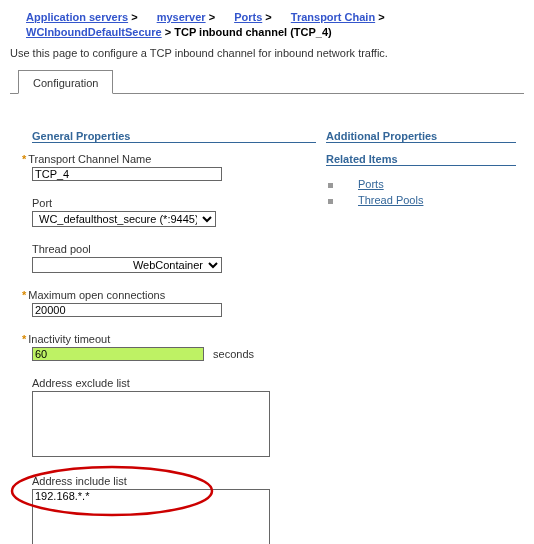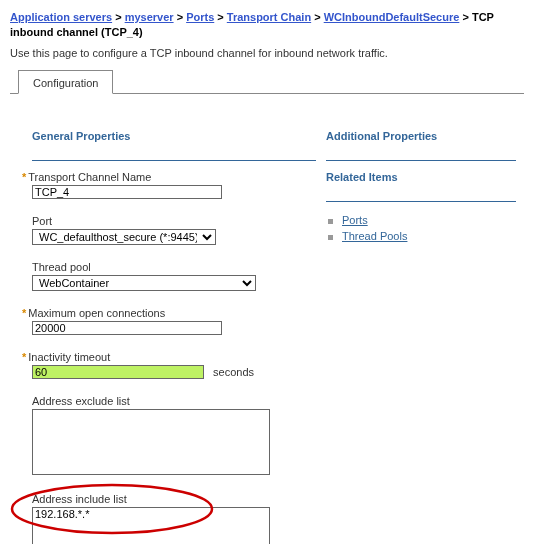--- a/index.html
+++ b/index.html
@@ -4,21 +4,21 @@
 <style>
   body {
     font-family: Verdana, Arial, sans-serif;
     font-size: 11px;
     color: #333;
     margin: 0;
     padding: 10px;
     width: 534px;
     box-sizing: border-box;
   }
-  a { color: #336699; text-decoration: underline; }
+  a { color: #336699; text-decoration: underline; margin-left: 16px; }
   .breadcrumb { font-weight: bold; line-height: 1.4; }
   .breadcrumb a { color: #3355cc; }
   .breadcrumb .sep { color: #000; }
   .breadcrumb .current { color: #000; }
   .desc { margin: 6px 0 10px 0; }
   .tab-row {
     border-bottom: 1px solid #888;
     padding-left: 8px;
     margin-bottom: 36px;
   }
@@ -33,21 +33,21 @@
     font-size: 11px;
   }
   .cols { display: flex; }
   .left { flex: 1; padding: 0 10px 0 22px; }
   .right { width: 190px; padding: 0 8px 0 0; }
   .section-title {
     color: #336699;
     font-weight: bold;
     font-size: 11px;
     border-bottom: 1px solid #336699;
-    padding-bottom: 18px;
+    padding-bottom: 0;
     margin-bottom: 10px;
   }
   .field { margin-bottom: 16px; }
   .label-row { margin-bottom: 2px; }
   .req {
     color: #d88800;
     font-weight: bold;
     margin-left: -10px;
     margin-right: 2px;
   }
@@ -55,21 +55,21 @@
     font-family: Verdana, Arial, sans-serif;
     font-size: 11px;
     border: 1px solid #666;
     background: #fff;
     padding: 0 2px;
     box-sizing: border-box;
   }
   input.narrow { width: 190px; }
   input.mid    { width: 172px; background:#bef264; }
   select.port  { width: 184px; }
-  select.pool  { width: 224px; }
+  select.pool  { width: 190px; text-align: right; }
   textarea.box { width: 238px; height: 66px; resize: none; }
   .unit { margin-left: 6px; }
   .side-list { list-style: none; padding: 0; margin: 6px 0 18px 0; }
   .side-list li { padding: 2px 0 2px 16px; position: relative; }
   .side-list li::before {
     content: "";
     position: absolute; left: 2px; top: 7px;
     width: 5px; height: 5px; background: #999;
   }
   .ellipse-wrap { position: relative; }

